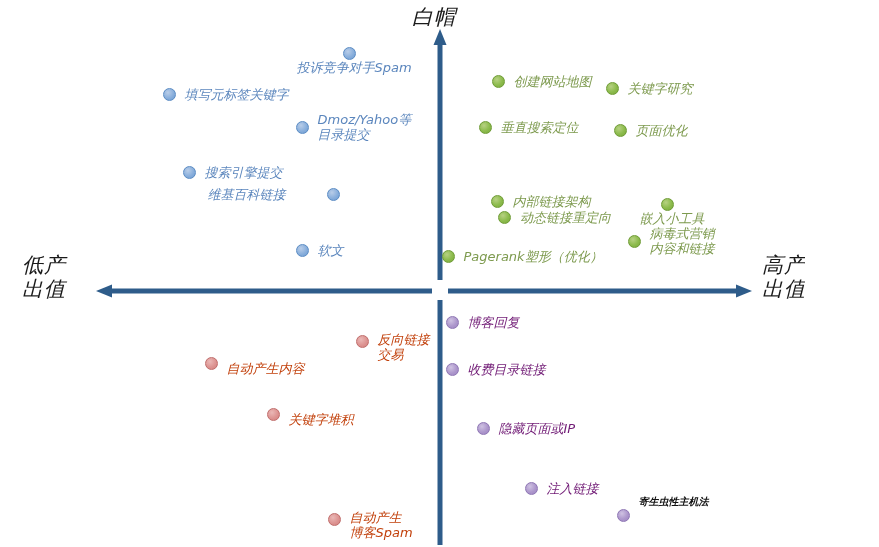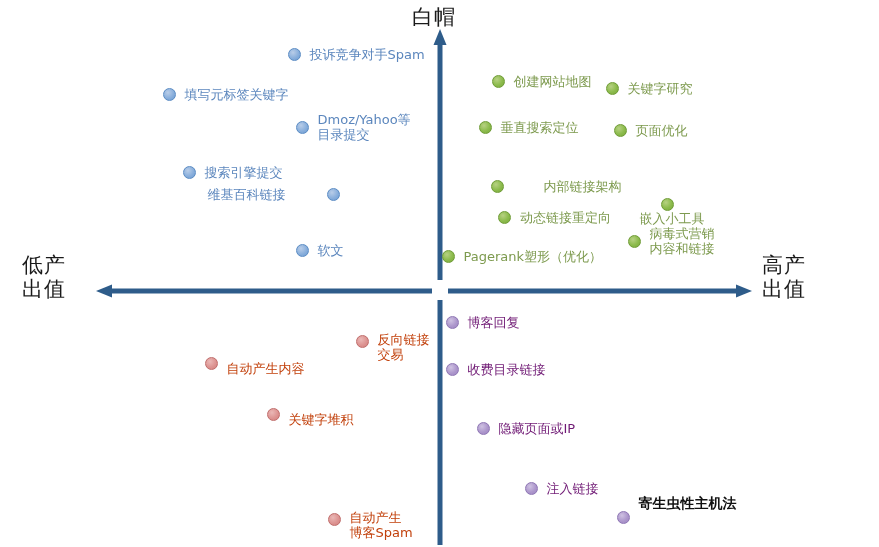--- a/index.html
+++ b/index.html
@@ -9,20 +9,21 @@
   }
   body {
     font-family: "DejaVu Sans", "Liberation Sans", sans-serif;
   }
   #canvas {
     position: relative;
     width: 805px;
     height: 547px;
     background: #ffffff;
     overflow: hidden;
+    font-style: italic;
   }
 
   
   .axis-svg {
     position: absolute;
     left: 0;
     top: 0;
     width: 879px;
     height: 547px;
     pointer-events: none;
@@ -103,21 +104,21 @@
   .g-purple .dot {
     background: radial-gradient(circle at 36% 32%, #cfc2e2 0%, #ad97cc 55%, #9d85c2 100%);
     border: 1px solid #8e76b4;
   }
   .g-purple .lbl { color: #701a75; }
 
   
   .node.emph .lbl {
     color: #111111;
     font-weight: bold;
-    font-size: 14px;
+    font-size: 10px;
   }
 </style>
 </head>
 <body>
 
 <div id="canvas">
 
   <svg class="axis-svg" viewBox="0 0 879 547">
 
     <line x1="440" y1="280" x2="440" y2="40" stroke="#2e5c8a" stroke-width="5"></line>
@@ -132,32 +133,32 @@
     <polygon points="752,291 736,284.5 736,297.5" fill="#2e5c8a"></polygon>
   </svg>
 
   <div class="axis-cap cap-top">白帽</div>
   <div class="axis-cap cap-left">低产
 出值</div>
   <div class="axis-cap cap-right">高产
 出值</div>
 
   <div id="nodes">
-      <div class="node g-blue" style="left: 287.5px; top: 47px;"><span class="dot"></span><span class="lbl">投诉竞争对手Spam</span></div>
+      <div class="node g-blue" style="left: 287.5px; top: 47px; flex-direction: column;"><span class="dot"></span><span class="lbl">投诉竞争对手Spam</span></div>
       <div class="node g-blue" style="left: 162.5px; top: 87px;"><span class="dot"></span><span class="lbl">填写元标签关键字</span></div>
       <div class="node g-blue" style="left: 295.5px; top: 112px;"><span class="dot"></span><span class="lbl">Dmoz/Yahoo等
 目录提交</span></div>
       <div class="node g-blue" style="left: 182.5px; top: 165px;"><span class="dot"></span><span class="lbl">搜索引擎提交</span></div>
       <div class="node g-blue rtl" style="left: auto; top: 187px; right: 465.5px; gap: 32px;"><span class="dot"></span><span class="lbl">维基百科链接</span></div>
       <div class="node g-blue" style="left: 295.5px; top: 243px;"><span class="dot"></span><span class="lbl">软文</span></div>
       <div class="node g-green" style="left: 491.5px; top: 74px; justify-content: center;"><span class="dot"></span><span class="lbl">创建网站地图</span></div>
       <div class="node g-green" style="left: 605.5px; top: 81px;"><span class="dot"></span><span class="lbl">关键字研究</span></div>
       <div class="node g-green" style="left: 478.5px; top: 120px;"><span class="dot"></span><span class="lbl">垂直搜索定位</span></div>
       <div class="node g-green" style="left: 613.5px; top: 123px;"><span class="dot"></span><span class="lbl">页面优化</span></div>
-      <div class="node g-green" style="left: 490.5px; top: 179px; gap: 31px;"><span class="dot"></span><span class="lbl">内部链接架构</span></div>
+      <div class="node g-green" style="left: 490.5px; top: 194px;"><span class="dot"></span><span class="lbl">内部链接架构</span></div>
       <div class="node g-green" style="left: 630.5px; top: 198px; flex-direction: column;"><span class="dot"></span><span class="lbl">嵌入小工具</span></div>
       <div class="node g-green" style="left: 498px; top: 210px;"><span class="dot"></span><span class="lbl">动态链接重定向</span></div>
       <div class="node g-green" style="left: 627.5px; top: 226px; text-align: center;"><span class="dot"></span><span class="lbl">病毒式营销
 内容和链接</span></div>
       <div class="node g-green" style="left: 441.5px; top: 249px;"><span class="dot"></span><span class="lbl">Pagerank塑形（优化）</span></div>
       <div class="node g-red" style="left: 355.5px; top: 321px;"><span class="dot"></span><span class="lbl">反向链接
 交易</span></div>
       <div class="node g-red" style="left: 204.5px; top: 350px;"><span class="dot"></span><span class="lbl">自动产生内容</span></div>
       <div class="node g-red" style="left: 266.5px; top: 401px;"><span class="dot"></span><span class="lbl">关键字堆积</span></div>
       <div class="node g-red" style="left: 327.5px; top: 499px;"><span class="dot"></span><span class="lbl">自动产生

